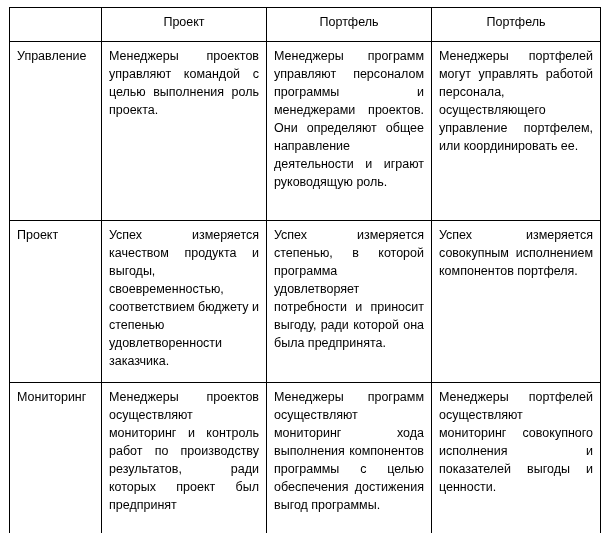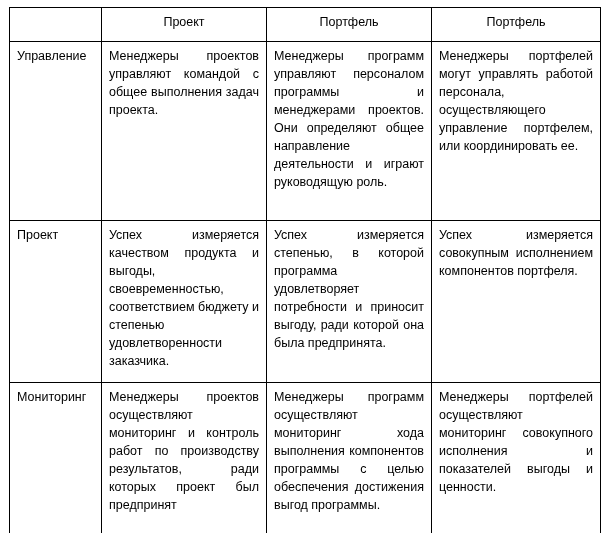--- a/index.html
+++ b/index.html
@@ -97,21 +97,21 @@
         <th>Проект</th>
         <th>Портфель</th>
         <th>Портфель</th>
       </tr>
     </thead>
 
     <tbody>
 
       <tr class="r-mgmt">
         <td class="row-label">Управление</td>
-        <td class="body-cell">Менеджеры проектов управляют командой с общее выполнения задач проекта.</td>
+        <td class="body-cell">Менеджеры проектов управляют командой с целью выполнения роль проекта.</td>
         <td class="body-cell">Менеджеры программ управляют персоналом программы и менеджерами проектов. Они определяют общее направление деятельности и играют руководящую роль.</td>
         <td class="body-cell">Менеджеры портфелей могут управлять работой персонала, осуществляющего управление портфелем, или координировать ее.</td>
       </tr>
 
       <tr class="r-success">
         <td class="row-label">Проект</td>
         <td class="body-cell">Успех измеряется качеством продукта и выгоды, своевременностью, соответствием бюджету и степенью удовлетворенности заказчика.</td>
         <td class="body-cell">Успех измеряется степенью, в которой программа удовлетворяет потребности и приносит выгоду, ради которой она была предпринята.</td>
         <td class="body-cell">Успех измеряется совокупным исполнением компонентов портфеля.</td>
       </tr>

